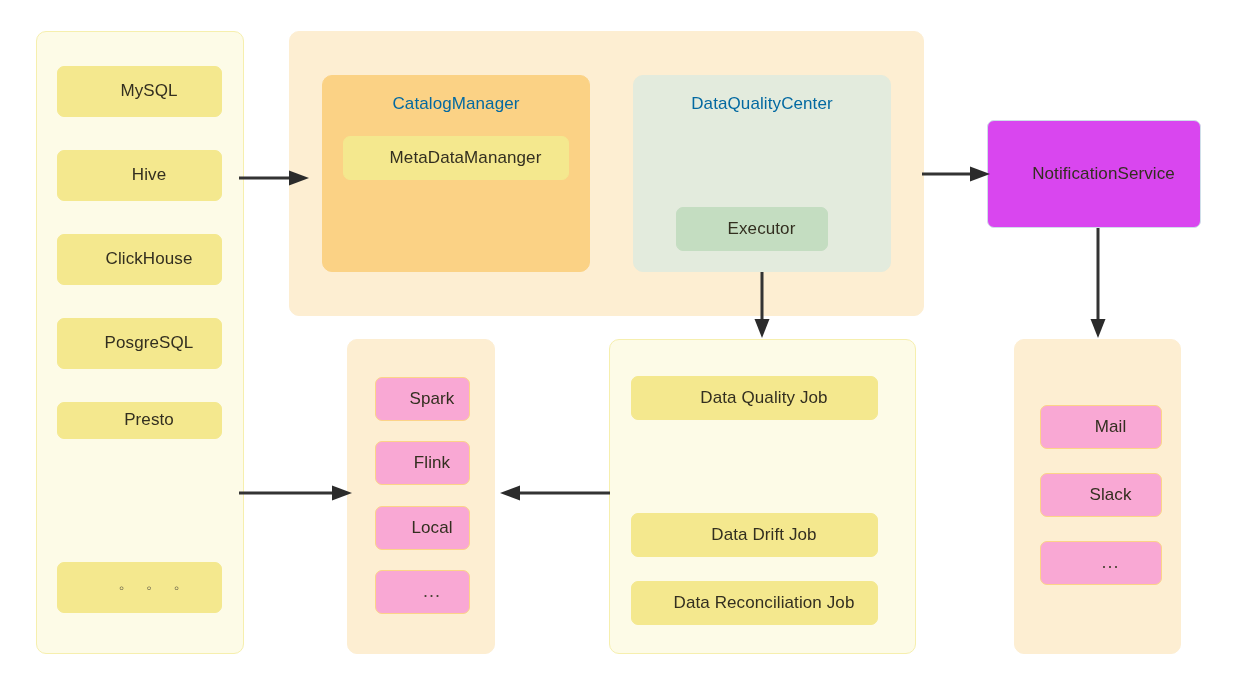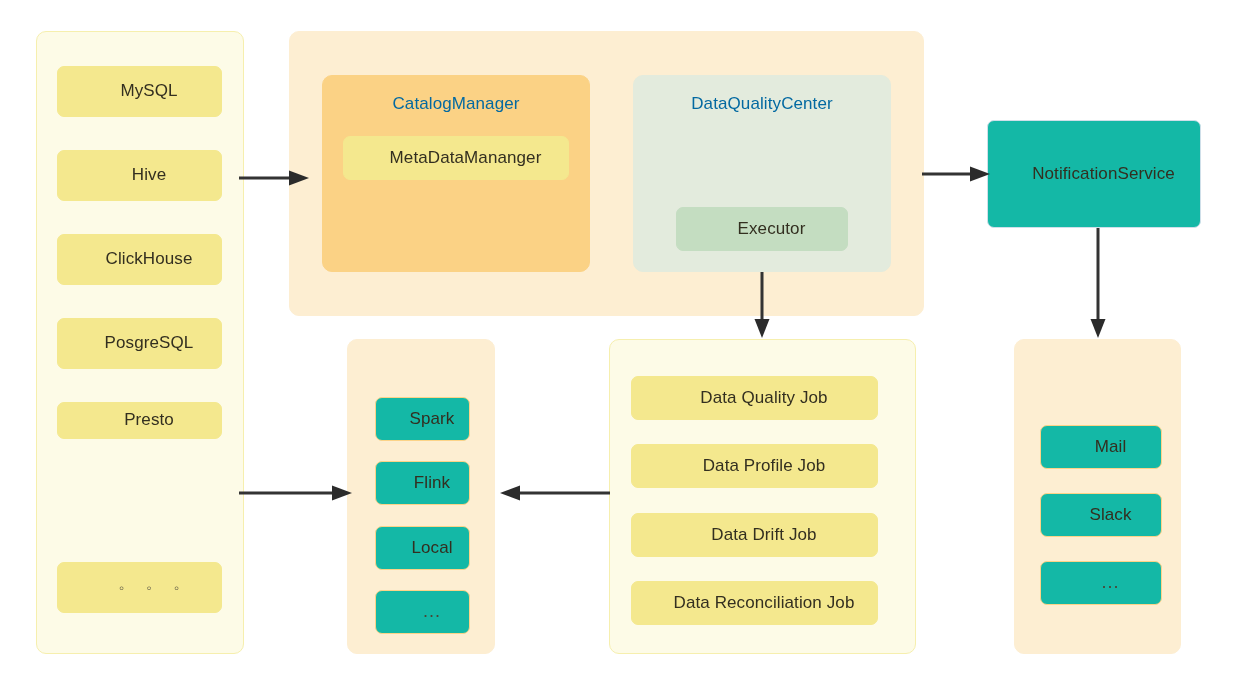--- a/index.html
+++ b/index.html
@@ -46,24 +46,24 @@
     color: #0369a1;
     font-size: 17px;
     letter-spacing: .1px;
   }
 
   
   .cream-panel   { background: #fdfbe7; border: 1px solid #f6efae; }
   .yellow-card   { background: #f4e88e; border: 1px solid #f4e88e; }
   .peach-panel   { background: #fdeed2; border: 1px solid #fdeed2; }
   .orange-panel  { background: #fbd285; border: 1px solid #fbd285; }
-  .orange-card   { background: #14b8a6; border: 1px solid #fcd388; margin-top: 20px; }
+  .orange-card   { background: #f9a8d4; border: 1px solid #fcd388; }
   .green-panel   { background: #e3ebdd; border: 1px solid #e3ebdd; }
   .green-card    { background: #c4ddc1; border: 1px solid #c4ddc1; }
-  .blue-panel    { background: #14b8a6; border: 1px solid #cfdfe9; }
+  .blue-panel    { background: #d946ef; border: 1px solid #cfdfe9; }
 
   .dots-wide { letter-spacing: 9px; text-indent: 9px; font-size: 15px; color: #6f6a4e; }
   .dots-tight { font-size: 18px; color: #4a4535; letter-spacing: 1px; }
 
   
   .arrow { position: absolute; }
   .arrow svg { display: block; overflow: visible; }
 </style>
 </head>
 <body>
@@ -97,21 +97,21 @@
   <div class="panel orange-panel" style="left:322px; top:75px; width:268px; height:197px;">
     <div class="grp-title" style="top:18px;">CatalogManager</div>
   </div>
   <div class="card yellow-card" style="left:343px; top:136px; width:226px; height:44px;">
     <span>MetaDataMananger</span>
   </div>
 
   <div class="panel green-panel" style="left:633px; top:75px; width:258px; height:197px;">
     <div class="grp-title" style="top:18px;">DataQualityCenter</div>
   </div>
-  <div class="card green-card" style="left:676px; top:207px; width:172px; height:44px;">
+  <div class="card green-card" style="left:676px; top:207px; width:152px; height:44px;">
     <span>Executor</span>
   </div>
 
   <div class="panel blue-panel card" style="left:987px; top:120px; width:214px; height:108px;">
     <span>NotificationService</span>
   </div>
 
   <div class="panel peach-panel" style="left:347px; top:339px; width:148px; height:315px;">
   </div>
   <div class="card orange-card" style="left:375px; top:377px; width:95px; height:44px;">
@@ -124,23 +124,20 @@
     <span>Local</span>
   </div>
   <div class="card orange-card" style="left:375px; top:570px; width:95px; height:44px;">
     <span class="dots-tight">...</span>
   </div>
 
   <div class="panel cream-panel" style="left:609px; top:339px; width:307px; height:315px;">
   </div>
   <div class="card yellow-card" style="left:631px; top:376px; width:247px; height:44px;">
     <span>Data Quality Job</span>
-  </div>
-  <div class="card yellow-card" style="left:631px; top:444px; width:247px; height:44px;">
-    <span>Data Profile Job</span>
   </div>
   <div class="card yellow-card" style="left:631px; top:513px; width:247px; height:44px;">
     <span>Data Drift Job</span>
   </div>
   <div class="card yellow-card" style="left:631px; top:581px; width:247px; height:44px;">
     <span>Data Reconciliation Job</span>
   </div>
 
   <div class="panel peach-panel" style="left:1014px; top:339px; width:167px; height:315px;">
   </div>

